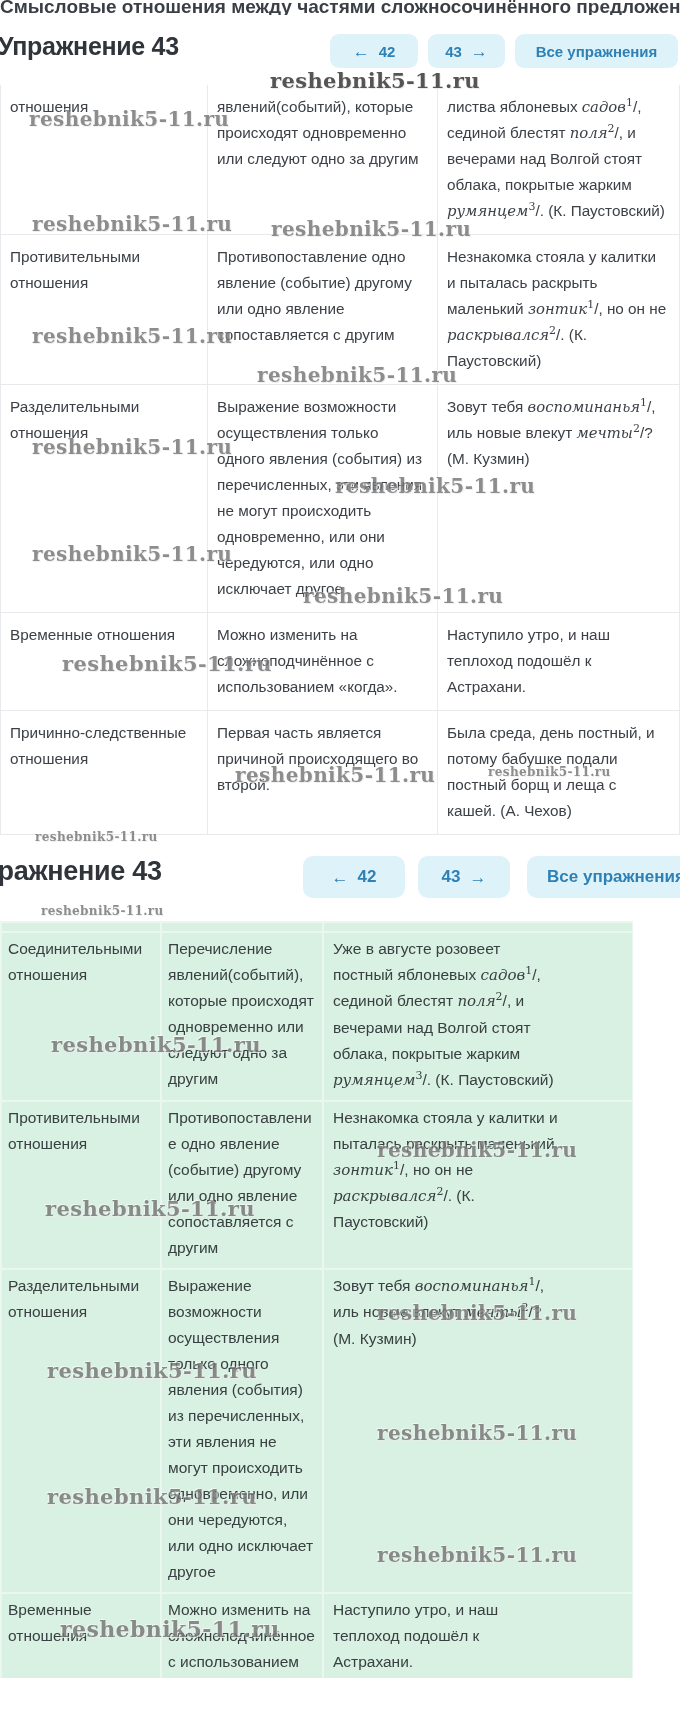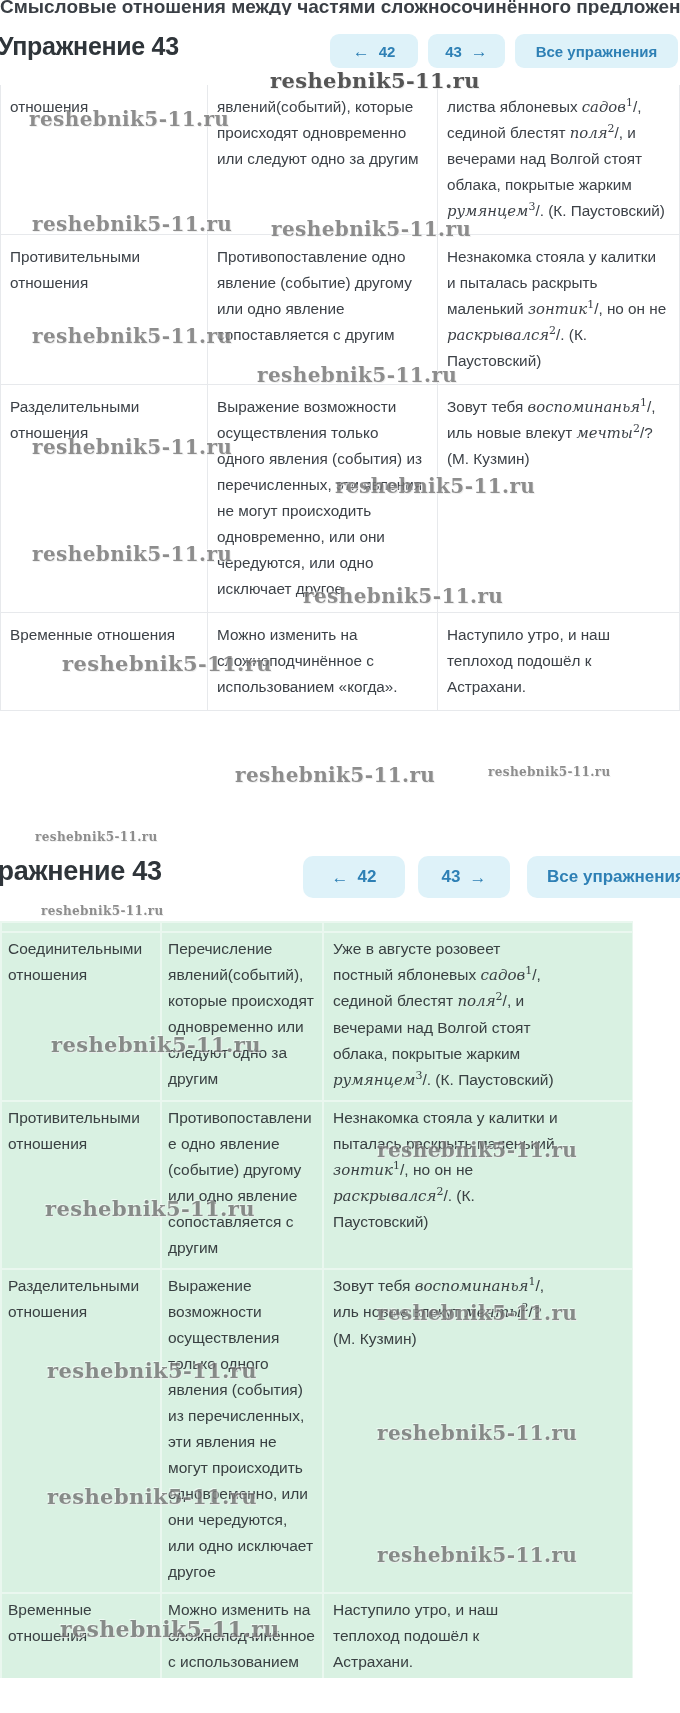--- a/index.html
+++ b/index.html
@@ -111,20 +111,25 @@
           </tr>
           <tr>
             <td><span>Разделительными отношения</span></td>
             <td><span>Выражение возможности осуществления только одного явления (события) из перечисленных, эти явления не могут происходить одновременно, или они чередуются, или одно исключает другое</span></td>
             <td><span>Зовут тебя </span><i class="ital">воспоминанья</i><sup class="sup">1</sup><span>/, иль новые влекут </span><i class="ital">мечты</i><sup class="sup">2</sup><span>/? (М. Кузмин)</span></td>
           </tr>
           <tr>
             <td><span>Временные отношения</span></td>
             <td><span>Можно изменить на сложноподчинённое с использованием «когда».</span></td>
             <td><span>Наступило утро, и наш теплоход подошёл к Астрахани.</span></td>
+          </tr>
+          <tr>
+            <td><span>Причинно-следственные отношения</span></td>
+            <td><span>Первая часть является причиной происходящего во второй.</span></td>
+            <td><span>Была среда, день постный, и потому бабушке подали постный борщ и леща с кашей. (А. Чехов)</span></td>
           </tr>
         </tbody>
     </table>
   </div>
 
   <h1 class="hdr-title hdr2-title">Упражнение 43</h1>
   <a class="nav-btn btn-prev s2">
     <span class="arrow">←</span>
     <span>42</span>
   </a>

